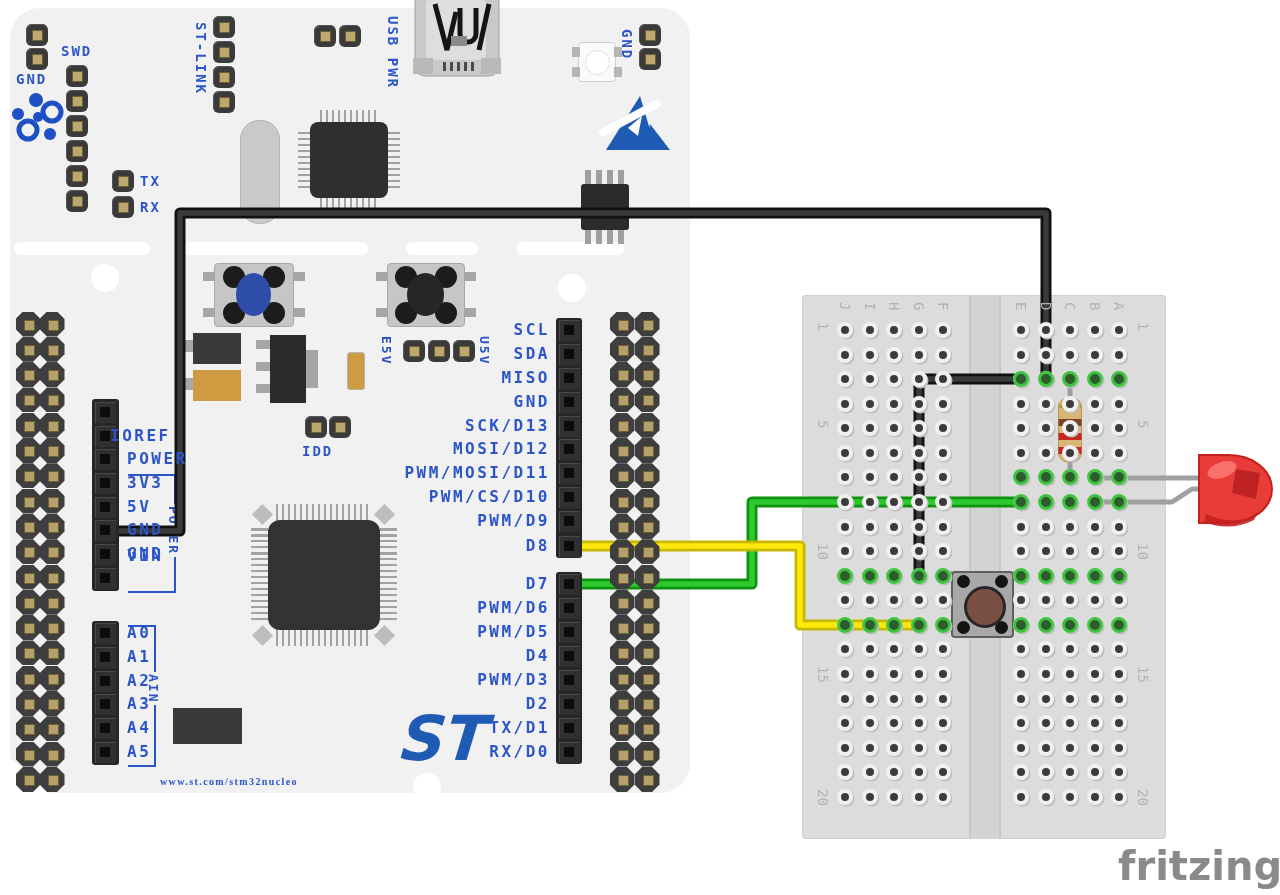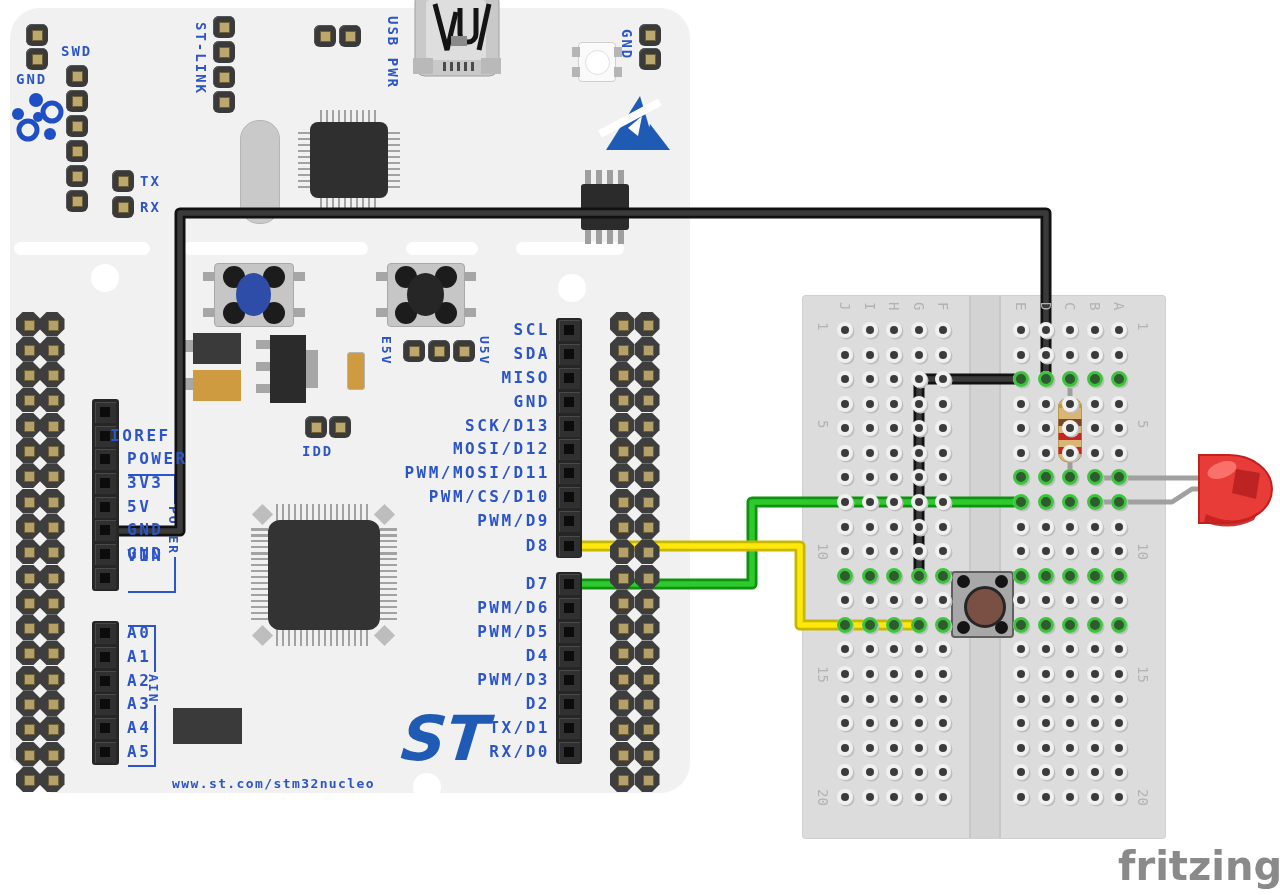--- a/index.html
+++ b/index.html
@@ -168,21 +168,21 @@
   <div class="abs" style="left:255px;top:628px;width:15px;height:15px;background:#bdbdbd;transform:rotate(45deg);"></div>
   <div class="abs" style="left:377px;top:628px;width:15px;height:15px;background:#bdbdbd;transform:rotate(45deg);"></div>
   <div class="abs" style="left:268px;top:520px;width:112px;height:110px;background:#333;border-radius:12px;"></div>
 
   <div class="abs" style="left:173px;top:708px;width:69px;height:36px;background:#3a3a3a;"></div>
 
   <svg class="abs" style="left:398px;top:698px;" width="118" height="76" viewBox="0 0 118 76">
     <text x="8" y="62" font-family="DejaVu Sans, sans-serif" font-size="62" font-weight="800" font-style="italic" fill="#1f5bb5" transform="skewX(-6)">ST</text>
   </svg>
 
-  <div class="lbl" style="left:172px;top:777px;font-size:13px;letter-spacing:1.4px;">www.st.com/stm32nucleo</div>
+  <div class="lbl" style="left:160px;top:777px;font-size:10px;letter-spacing:1.4px;font-family:Liberation Serif, serif;">www.st.com/stm32nucleo</div>
 
   <div class="abs" style="left:174px;top:474px;width:2px;height:119px;background:#2b55c8;"></div>
   <div class="abs" style="left:128px;top:474px;width:46px;height:2px;background:#2b55c8;"></div>
   <div class="abs" style="left:128px;top:591px;width:46px;height:2px;background:#2b55c8;"></div>
   <div class="vlbl" style="left:167px;top:504px;font-size:13px;background:#f1f1f1;padding:2px 0;">POWER</div>
   <div class="abs" style="left:154px;top:625px;width:2px;height:142px;background:#2b55c8;"></div>
   <div class="abs" style="left:128px;top:625px;width:26px;height:2px;background:#2b55c8;"></div>
   <div class="abs" style="left:128px;top:765px;width:26px;height:2px;background:#2b55c8;"></div>
   <div class="vlbl" style="left:147px;top:672px;font-size:13px;background:#f1f1f1;padding:2px 0;">AIN</div>
 

